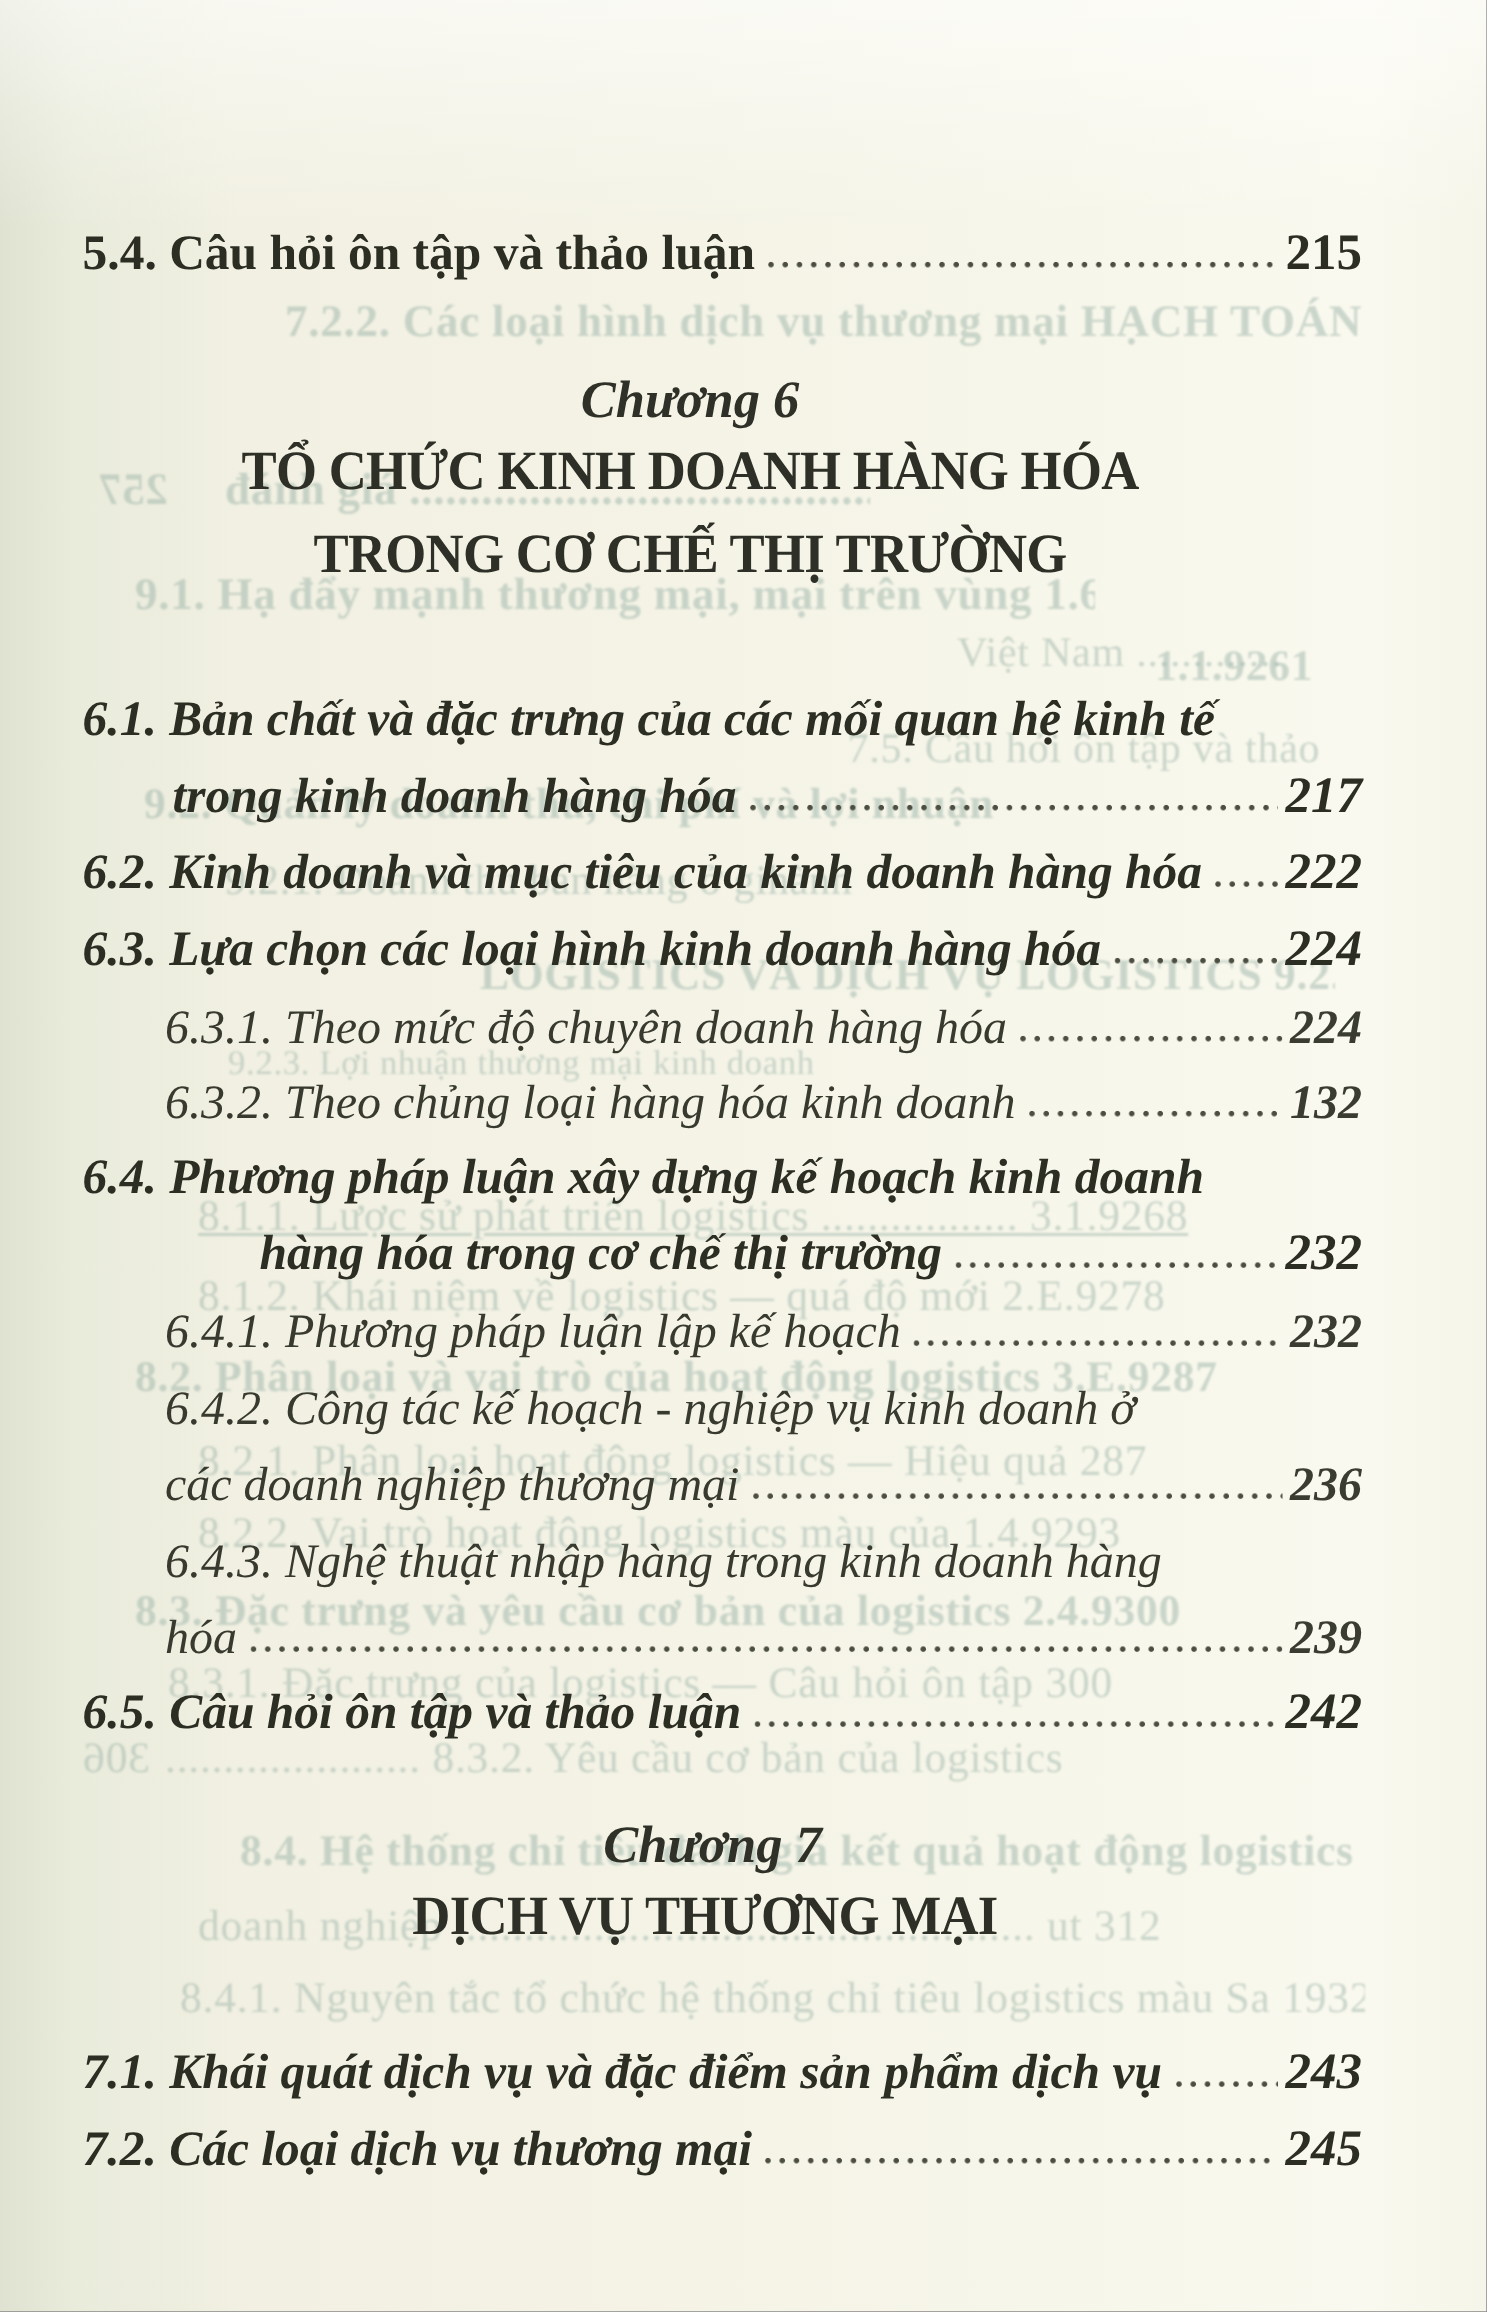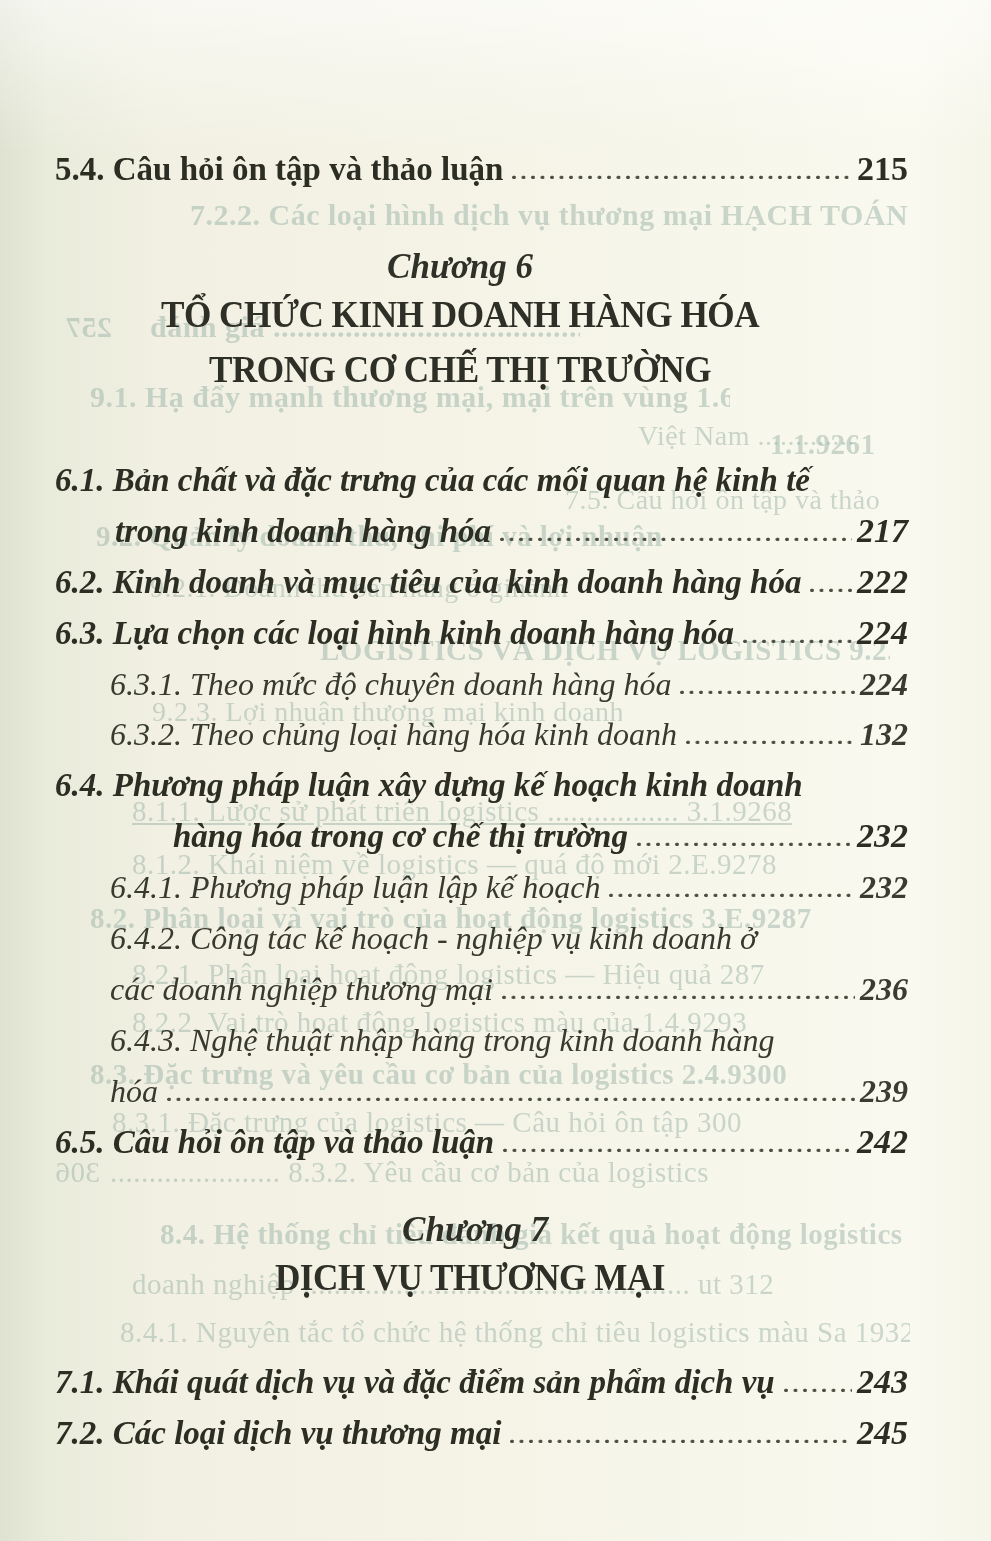--- a/index.html
+++ b/index.html
@@ -66,21 +66,21 @@
       <div class="b" style="left: 190px; top: 198px; width: 720px; font-size: 30px;">7.2.2. Các loại hình dịch vụ thương mại HẠCH TOÁN HẠ247</div>
       <div class="b f" style="left: 22px; top: 310px; width: 90px; font-size: 30px;">257</div>
       <div class="b" style="left: 150px; top: 310px; width: 430px; font-size: 30px;">đánh giá ..........................................................</div>
       <div class="b" style="left: 90px; top: 380px; width: 640px; font-size: 30px;">9.1. Hạ đẩy mạnh thương mại, mại trên vùng 1.6</div>
       <div style="left: 638px; top: 420px; width: 240px; font-size: 28px;">Việt Nam .............</div>
       <div class="b" style="left: 770px; top: 428px; width: 140px; font-size: 29px;">1.1.9261</div>
       <div style="left: 565px; top: 484px; width: 340px; font-size: 28px;">7.5. Câu hỏi ôn tập và thảo</div>
       <div class="b" style="left: 96px; top: 520px; width: 580px; font-size: 29px;">9.2. Quản lý doanh thu, chi phí và lợi nhuận</div>
       <div style="left: 150px; top: 572px; width: 470px; font-size: 28px;">9.2.1. Doanh thu bán hàng ở gihành</div>
       <div class="b" style="left: 320px; top: 634px; width: 570px; font-size: 29px;">LOGISTICS VÀ DỊCH VỤ LOGISTICS 9.2.6</div>
-      <div style="left: 152px; top: 696px; width: 470px; font-size: 28px;">9.2.3. Lợi nhuận thương mại kinh doanh</div>
+      <div style="left: 152px; top: 696px; width: 470px; font-size: 23px;">9.2.3. Lợi nhuận thương mại kinh doanh</div>
       <div style="left: 132px; top: 795px; width: 778px; font-size: 29px; text-decoration: underline;">8.1.1. Lược sử phát triển logistics ................. 3.1.9268</div>
       <div style="left: 132px; top: 848px; width: 778px; font-size: 29px;">8.1.2. Khái niệm về logistics — quá độ mới 2.E.9278</div>
       <div class="b" style="left: 90px; top: 902px; width: 820px; font-size: 29px;">8.2. Phân loại và vai trò của hoạt động logistics 3.E.9287</div>
       <div style="left: 132px; top: 958px; width: 778px; font-size: 29px;">8.2.1. Phân loại hoạt động logistics — Hiệu quả 287</div>
       <div style="left: 132px; top: 1006px; width: 778px; font-size: 29px;">8.2.2. Vai trò hoạt động logistics màu của 1.4.9293</div>
       <div class="b" style="left: 90px; top: 1058px; width: 820px; font-size: 29px;">8.3. Đặc trưng và yêu cầu cơ bản của logistics 2.4.9300</div>
       <div style="left: 112px; top: 1106px; width: 790px; font-size: 29px;">8.3.1. Đặc trưng của logistics — Câu hỏi ôn tập 300</div>
       <div class="f" style="left: 20px; top: 1156px; width: 80px; font-size: 29px;">306</div>
       <div style="left: 110px; top: 1156px; width: 600px; font-size: 29px;">...................... 8.3.2. Yêu cầu cơ bản của logistics</div>
       <div class="b" style="left: 160px; top: 1218px; width: 748px; font-size: 29px;">8.4. Hệ thống chỉ tiêu đánh giá kết quả hoạt động logistics của</div>

